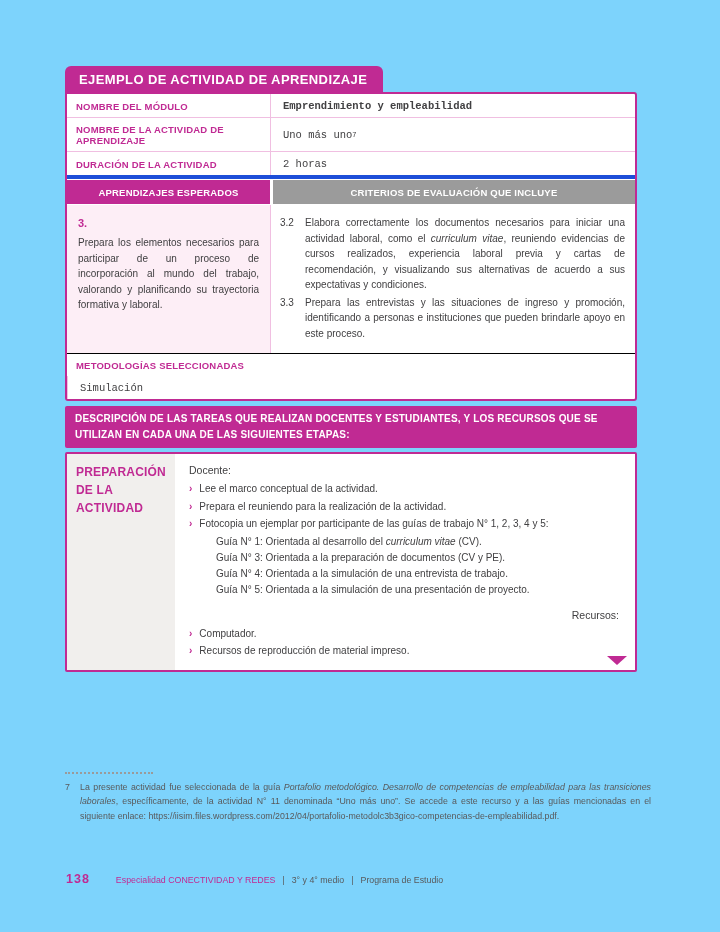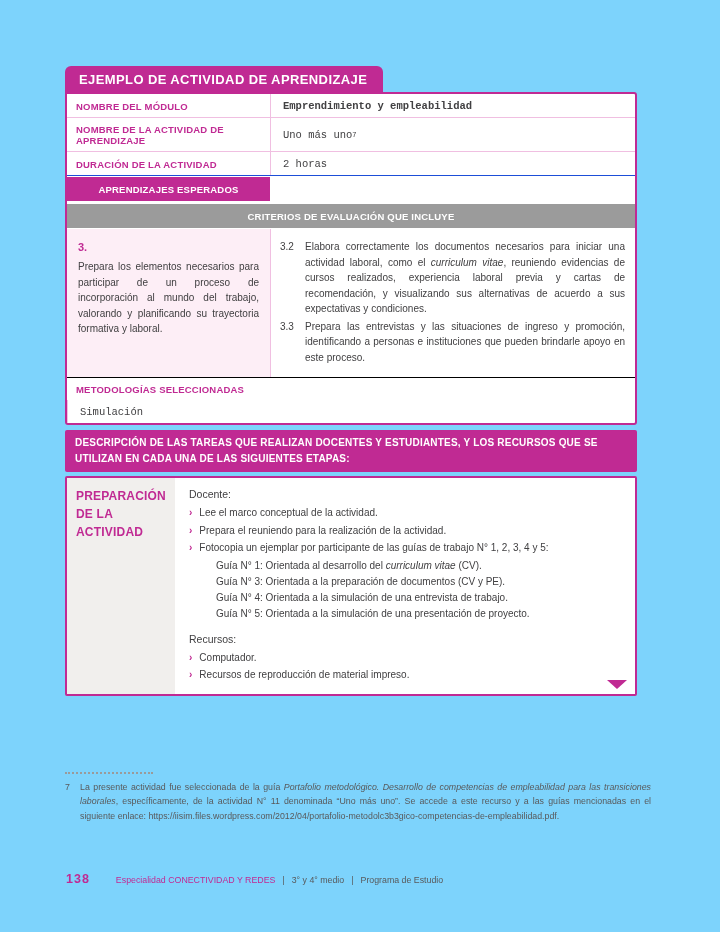--- a/index.html
+++ b/index.html
@@ -46,21 +46,21 @@
     flex: 1;
     border-left: 1px solid #f0bfe1;
     padding: 6px 0 5px 12px;
     font-size: 10.5px; color: #414042;
     display: flex; align-items: center; font-family: Liberation Mono, monospace;
   }
   .ivalue.bold { font-weight: bold; }
   sup { font-size: 7px; vertical-align: super; line-height: 0; }
 
   
-  .header-row { display: flex; gap: 3px; border-top: 1px solid #1d4ed8; background: #fff; padding: 1px 0; flex-direction: column; }
+  .header-row { display: flex; gap: 3px; border-top: 4px solid #1d4ed8; background: #fff; padding: 1px 0; }
   .hcell {
     color: #fff; font-weight: bold; font-size: 9.5px;
     text-align: center; padding: 7px 4px 6px;
     letter-spacing: 0.2px;
   }
   .hcell.left { width: 203px; flex: none; background: #c02a93; }
   .hcell.right { flex: 1; background: #9b9b9b; }
 
   
   .body-row { display: flex; }
@@ -105,21 +105,21 @@
   .prep-left {
     width: 108px; flex: none;
     background: #f1efed;
     padding: 9px 6px 9px 9px;
     color: #c02a93; font-weight: bold;
     font-size: 12px; line-height: 1.5;
     letter-spacing: 0.2px;
   }
   .prep-right { flex: 1; padding: 9px 16px 9px 14px; font-size: 10px; }
   .section-label { font-weight: normal; font-size: 10.5px; margin: 1px 0 5px; }
-  .section-label.spaced { margin-top: 11px; }
+  .section-label.spaced { margin-top: 11px; text-align: right; }
   ul.bullets { list-style: none; }
   ul.bullets li { display: flex; line-height: 1.55; margin: 2px 0; }
   ul.bullets li .bullet { color: #c02a93; font-weight: bold; margin-right: 7px; flex: none; }
   .guias { margin-left: 27px; }
   .guias .guia-line { line-height: 1.6; }
   .triangle-down {
     position: absolute; right: 8px; bottom: 5px;
     width: 0; height: 0;
     border-left: 10px solid transparent;
     border-right: 10px solid transparent;

